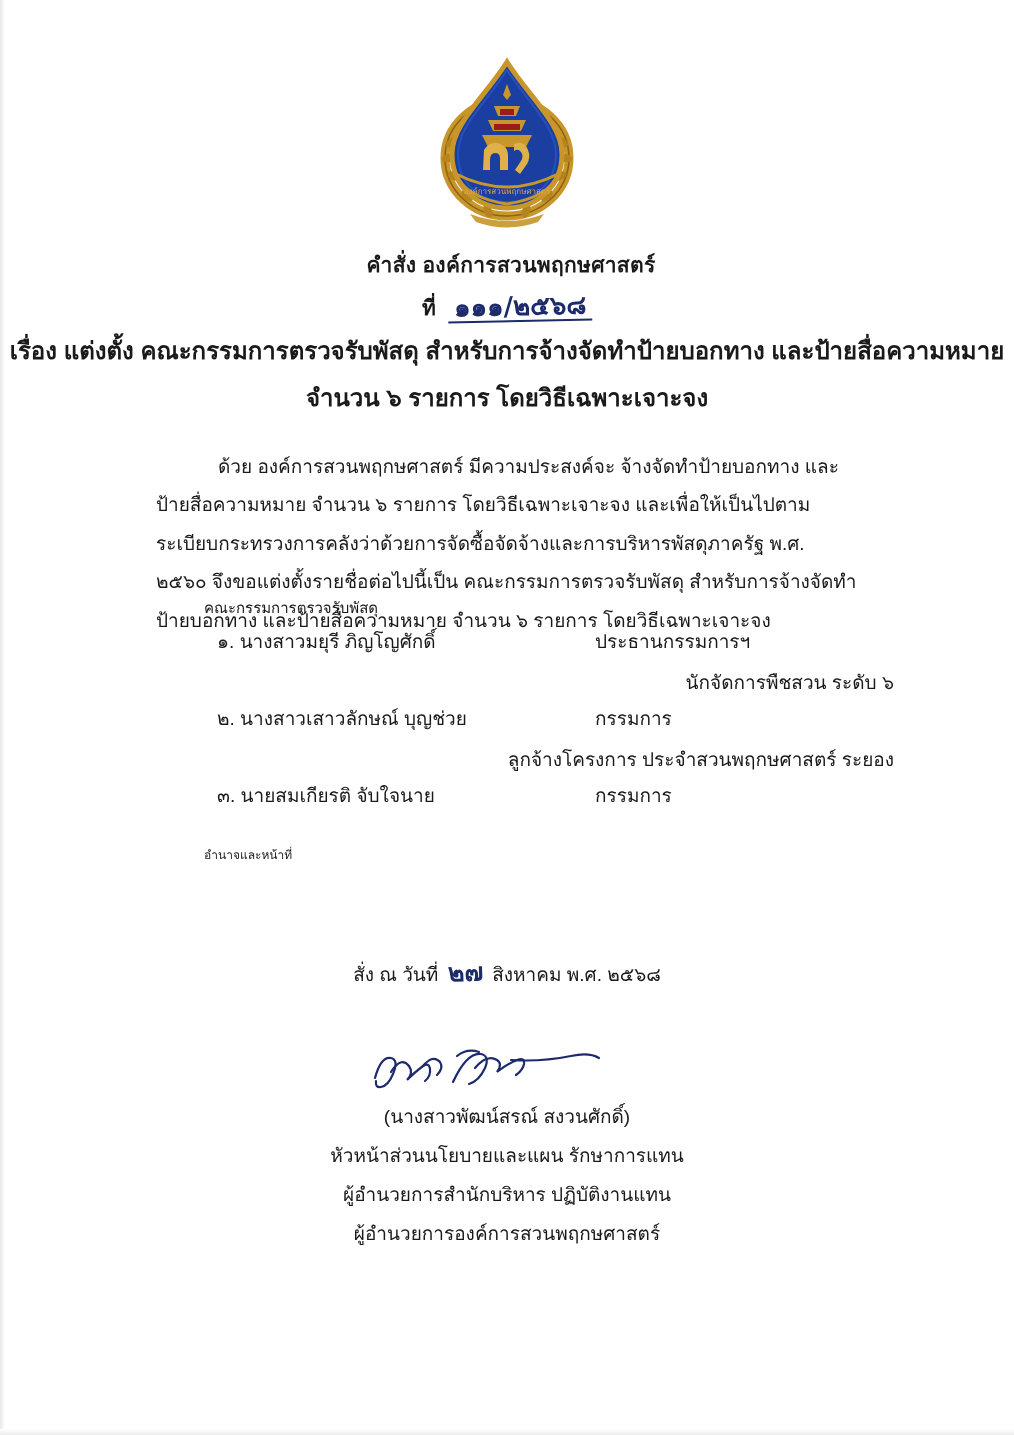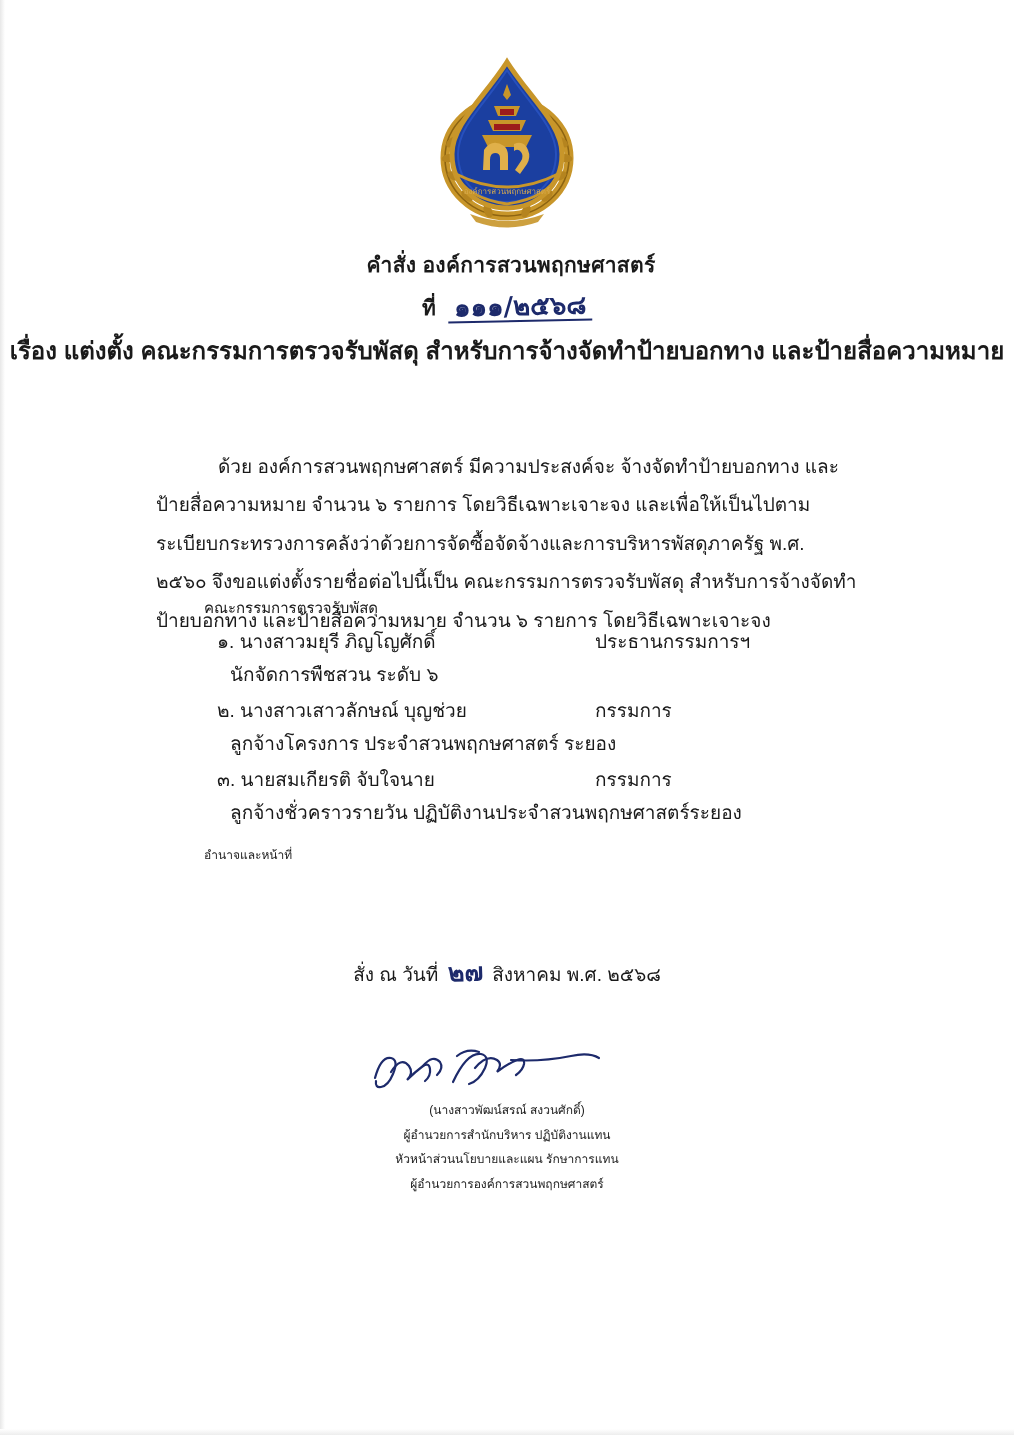--- a/index.html
+++ b/index.html
@@ -122,21 +122,22 @@
   .member-name {
     width: 378px;
     white-space: nowrap;
     margin-left: 13px;
   }
   .member-role {
     white-space: nowrap;
   }
   .member-position {
     padding-left: 26px;
-    margin-top: 3px;
+    margin-top: 11px;
+    text-align: right;
   }
 
   
   .authority {
     position: absolute;
     top: 843px;
     left: 204px;
     font-size: 12px;
     line-height: 2.05;
   }
@@ -170,21 +171,21 @@
     justify-content: center;
   }
   .sig-svg { display: block; }
 
   .sign-block {
     position: absolute;
     top: 1098px;
     left: 0;
     width: 100%;
     text-align: center;
-    font-size: 12px;
+    font-size: 19px;
     line-height: 2.05;
   }
 
   
   .scan-edge-left {
     position: absolute;
     left: 0; top: 0;
     width: 5px; height: 100%;
     background: linear-gradient(to right,#e8e8e8,#ffffff);
   }
@@ -253,20 +254,21 @@
   <div class="doc-head">
     <div class="line-order-title">คำสั่ง องค์การสวนพฤกษศาสตร์</div>
     <div class="line-order-no">
       <span>ที่</span>
       <span class="no-handwritten">๑๑๑/๒๕๖๘</span>
     </div>
   </div>
 
   <div class="subject-block">
     <div>เรื่อง แต่งตั้ง คณะกรรมการตรวจรับพัสดุ สำหรับการจ้างจัดทำป้ายบอกทาง และป้ายสื่อความหมาย</div>
+    <div>จำนวน ๖ รายการ โดยวิธีเฉพาะเจาะจง</div>
   </div>
 
   <div class="body-block">
     <p class="indent-1">ด้วย องค์การสวนพฤกษศาสตร์ มีความประสงค์จะ จ้างจัดทำป้ายบอกทาง และป้ายสื่อความหมาย จำนวน ๖ รายการ โดยวิธีเฉพาะเจาะจง  และเพื่อให้เป็นไปตามระเบียบกระทรวงการคลังว่าด้วยการจัดซื้อจัดจ้างและการบริหารพัสดุภาครัฐ พ.ศ. ๒๕๖๐ จึงขอแต่งตั้งรายชื่อต่อไปนี้เป็น คณะกรรมการตรวจรับพัสดุ สำหรับการจ้างจัดทำป้ายบอกทาง และป้ายสื่อความหมาย จำนวน ๖ รายการ โดยวิธีเฉพาะเจาะจง</p>
   </div>
 
   <div class="committee-head">คณะกรรมการตรวจรับพัสดุ</div>
 
   <div class="members">
 
@@ -293,21 +295,20 @@
     </div>
 
     <div class="member">
       <div class="member-row">
         <div class="member-name">
           <span>๓.</span>
           <span>นายสมเกียรติ จับใจนาย</span>
         </div>
         <div class="member-role">กรรมการ</div>
       </div>
-      <div class="member-position">ลูกจ้างชั่วคราวรายวัน ปฏิบัติงานประจำสวนพฤกษศาสตร์ระยอง</div>
     </div>
 
   </div>
 
   <div class="authority">
     <div>อำนาจและหน้าที่</div>
   </div>
 
   <div class="date-line">
     <span>สั่ง ณ วันที่</span>
@@ -326,18 +327,18 @@
         <path d="M96 44 q14 -30 28 -28 q9 2 4 14 q-6 13 -16 16"></path>
         <path d="M118 30 q12 -14 22 -8 q6 4 0 12 q10 -8 20 -12 q8 -3 7 4 q-1 6 -8 11"></path>
         <path d="M154 22 q30 2 60 -4 q18 -4 28 2"></path>
         <path d="M100 18 q10 -8 22 -4"></path>
       </g>
     </svg>
   </div>
 
   <div class="sign-block">
     <div>(นางสาวพัฒน์สรณ์ สงวนศักดิ์)</div>
+    <div>หัวหน้าส่วนนโยบายและแผน รักษาการแทน</div>
     <div>ผู้อำนวยการสำนักบริหาร ปฏิบัติงานแทน</div>
-    <div>หัวหน้าส่วนนโยบายและแผน รักษาการแทน</div>
     <div>ผู้อำนวยการองค์การสวนพฤกษศาสตร์</div>
   </div>
 
 </div>
 
 </body></html>

